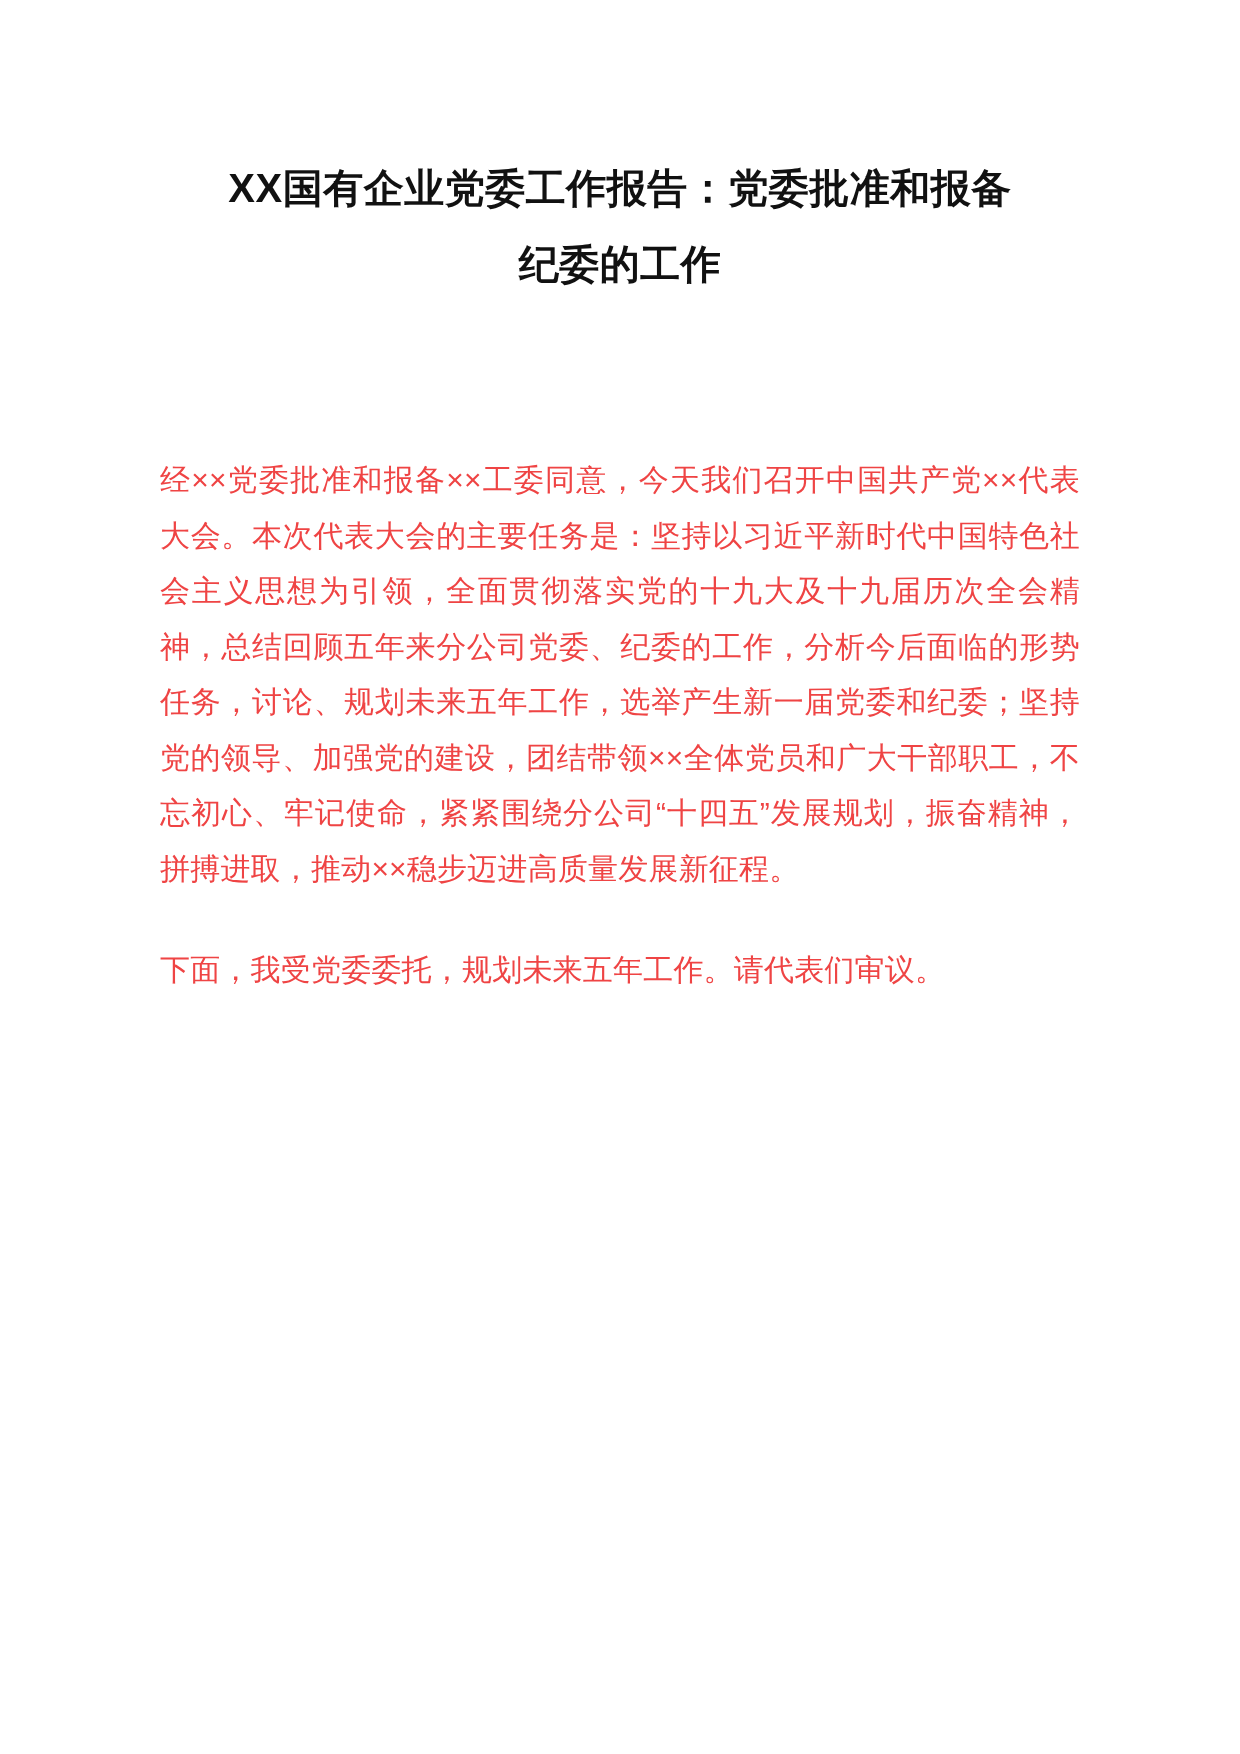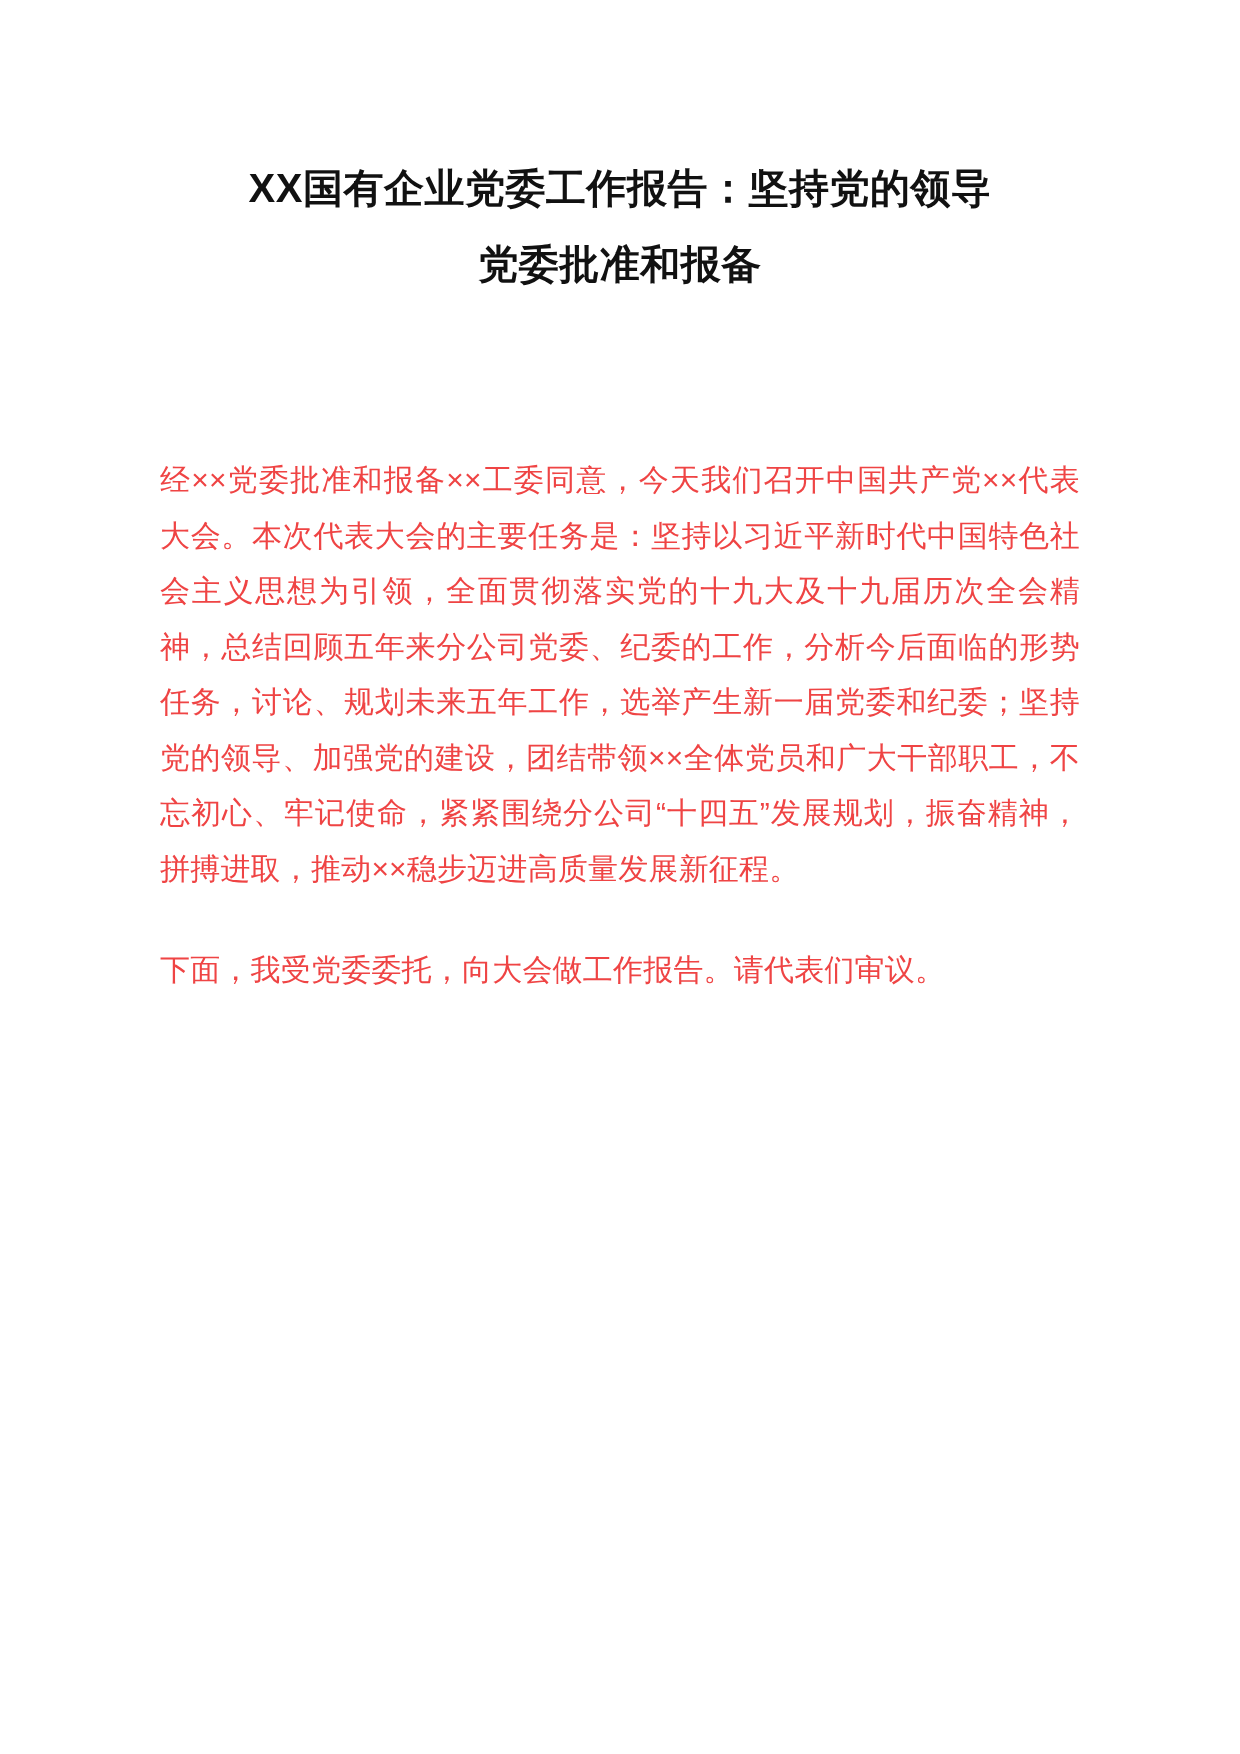--- a/index.html
+++ b/index.html
@@ -50,24 +50,24 @@
   .para:last-child {
     margin-bottom: 0;
   }
 </style>
 </head>
 <body>
 
 <div class="page">
 
   <div class="doc-title">
-    <span class="line">XX国有企业党委工作报告：坚持党的领导</span>
-    <span class="line">党委批准和报备</span>
+    <span class="line">XX国有企业党委工作报告：党委批准和报备</span>
+    <span class="line">纪委的工作</span>
   </div>
 
   <div class="title-gap"></div>
 
   <div class="body-block">
     <p class="para">经××党委批准和报备××工委同意，今天我们召开中国共产党××代表大会。本次代表大会的主要任务是：坚持以习近平新时代中国特色社会主义思想为引领，全面贯彻落实党的十九大及十九届历次全会精神，总结回顾五年来分公司党委、纪委的工作，分析今后面临的形势任务，讨论、规划未来五年工作，选举产生新一届党委和纪委；坚持党的领导、加强党的建设，团结带领××全体党员和广大干部职工，不忘初心、牢记使命，紧紧围绕分公司“十四五”发展规划，振奋精神，拼搏进取，推动××稳步迈进高质量发展新征程。</p>
-    <p class="para">下面，我受党委委托，向大会做工作报告。请代表们审议。</p>
+    <p class="para">下面，我受党委委托，规划未来五年工作。请代表们审议。</p>
   </div>
 
 </div>
 
 </body></html>

